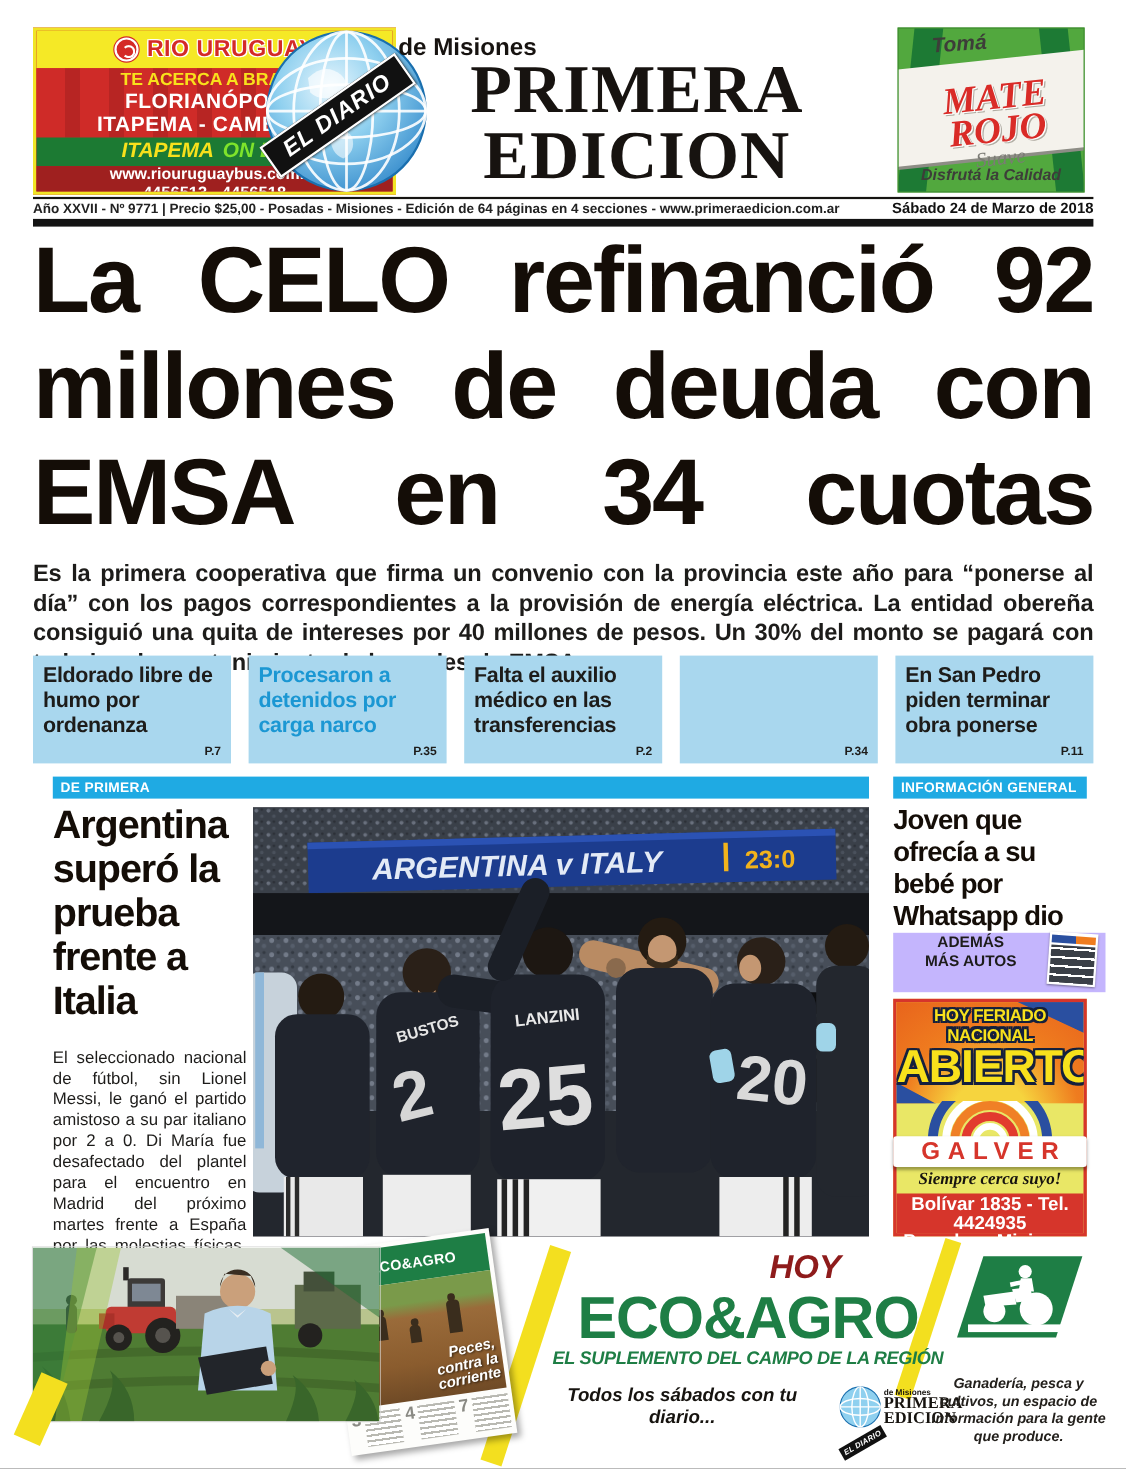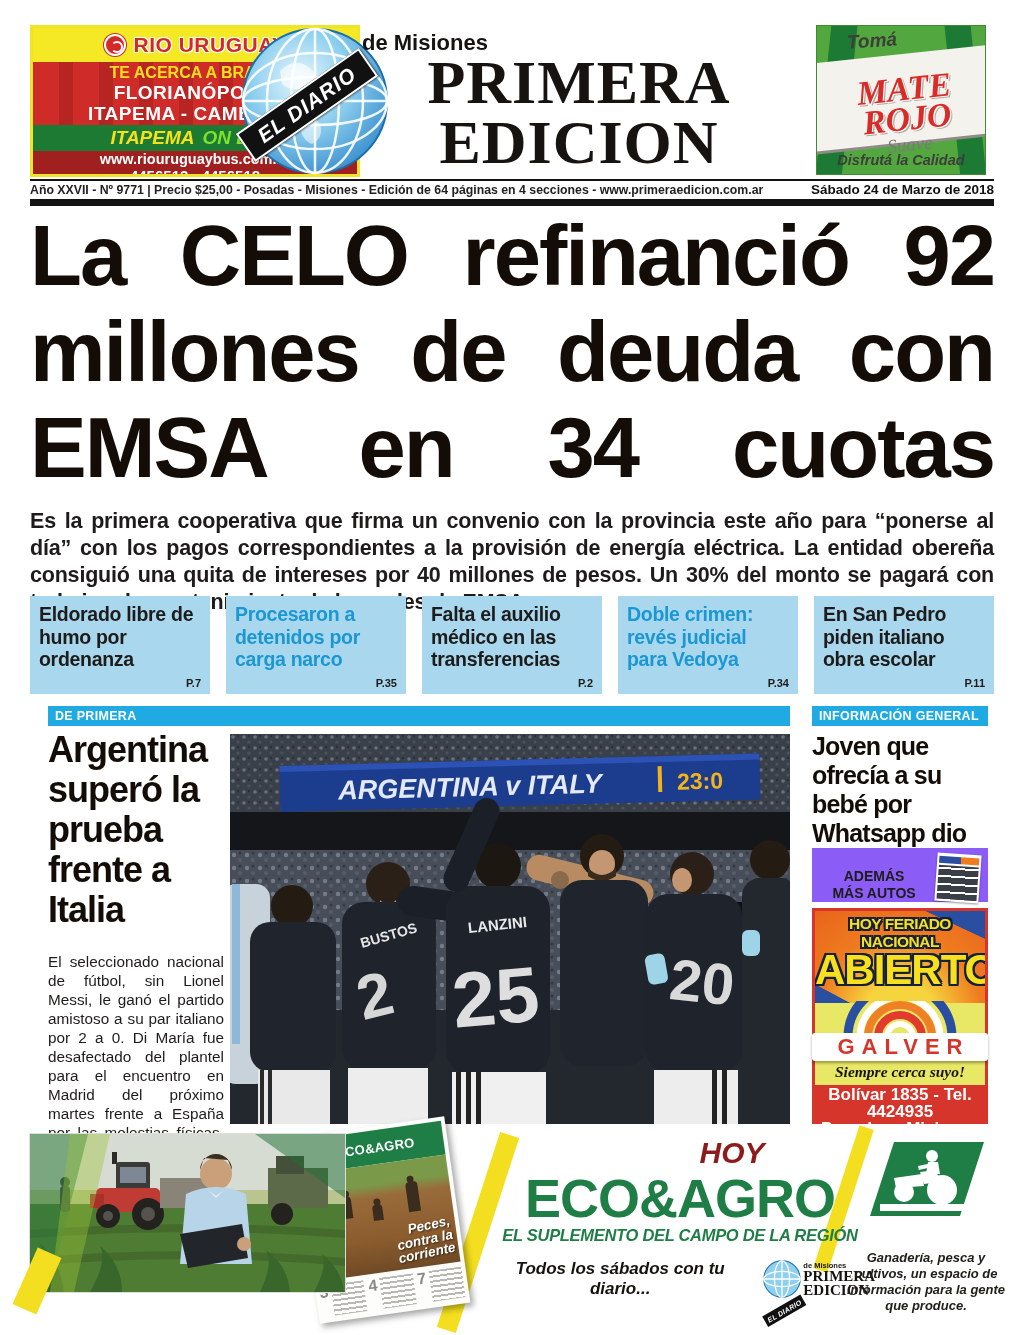--- a/index.html
+++ b/index.html
@@ -87,22 +87,22 @@
   .arg-col { position:absolute; left:48px; top:730px; width:176px; }
   .arg-headline { font-size:36px; line-height:40px; font-weight:800; letter-spacing:-1px; color:#140d07; }
   .arg-body { margin-top:22px; font-size:15.3px; line-height:19px; font-weight:500; color:#1d1c1a; text-align:justify; }
   .arg-pageref { font-size:11px; font-weight:800; }
   .main-photo { position:absolute; left:230px; top:734px; width:560px; height:390px; background:#23272e; }
 
   
   .joven-headline { position:absolute; left:812px; top:732px; width:178px;
     font-size:25px; line-height:29px; font-weight:800; letter-spacing:-0.8px; color:#140d07; }
   .joven-pageref { font-size:12px; font-weight:800; }
-  .ademas-box { position:absolute; left:812px; top:848px; width:176px; height:54px;
-    background:#8b5cf6; display:flex; align-items:flex-end; }
+  .ademas-box { position:absolute; left:812px; top:848px; width:193px; height:54px;
+    background:#c4b5fd; display:flex; align-items:flex-start; }
   .ademas-text { flex:1; text-align:center; font-weight:800; font-size:14px; line-height:17px; color:#1d1c1a; }
   .autos-thumb { width:44px; height:48px; background:#fff; margin-right:8px; transform:rotate(4deg);
     box-shadow:0 1px 2px rgba(0,0,0,.4); padding:3px 2px 2px 2px; }
   .autos-thumb .t-head { height:7px; background:linear-gradient(90deg,#2a4fa0 55%, #ef7c1f 55%); margin-bottom:2px; }
   .autos-thumb .t-grid { height:34px;
     background:repeating-linear-gradient(0deg,#3a3f47 0 6px,#fff 6px 8px),
                repeating-linear-gradient(90deg,rgba(255,255,255,0) 0 8px,rgba(255,255,255,.9) 8px 10px); }
 
   
   .galver { position:absolute; left:812px; top:908px; width:176px; height:216px;
@@ -257,25 +257,24 @@
     </div>
     <div class="brief blue">
       <div class="brief-title">Procesaron a detenidos por carga narco</div>
       <div class="brief-page">P.35</div>
     </div>
     <div class="brief dark">
       <div class="brief-title">Falta el auxilio médico en las transferencias</div>
       <div class="brief-page">P.2</div>
     </div>
     <div class="brief blue">
-      <div class="brief-title">Doble crimen: revés judicial para Vedoya</div>
       <div class="brief-page">P.34</div>
     </div>
     <div class="brief dark">
-      <div class="brief-title">En San Pedro piden italiano obra escolar</div>
+      <div class="brief-title">En San Pedro piden terminar obra ponerse</div>
       <div class="brief-page">P.11</div>
     </div>
   </div>
 
   <div class="section-bar bar-deprimera">
     <span>DE PRIMERA</span>
   </div>
   <div class="arg-col">
     <div class="arg-headline">Argentina superó la prueba frente a Italia</div>
     <div class="arg-body">

